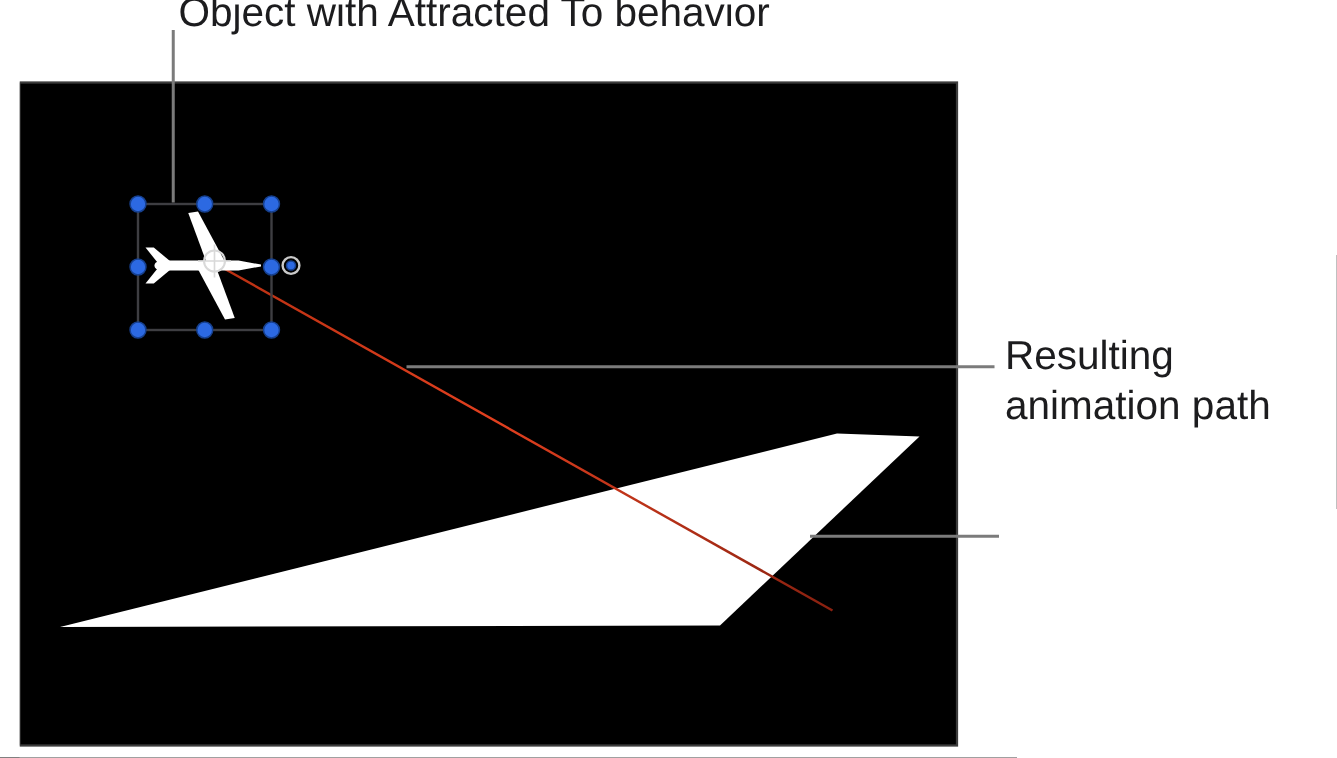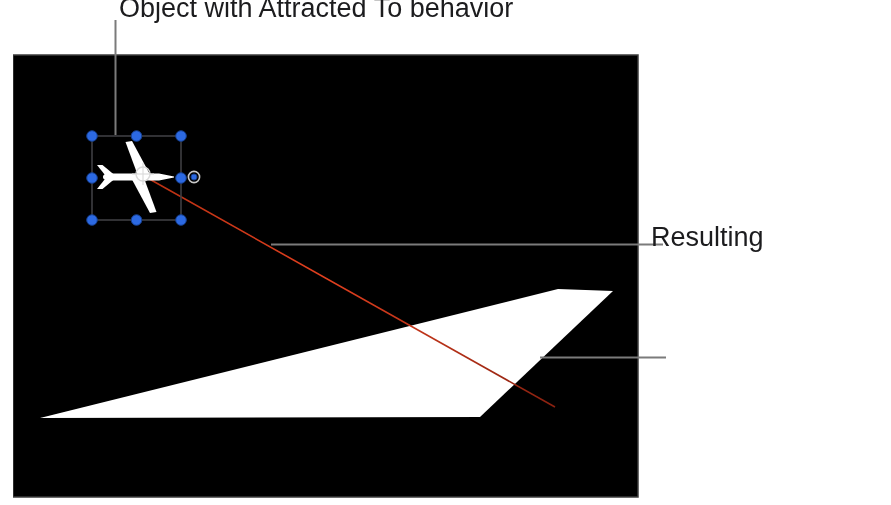--- a/index.html
+++ b/index.html
@@ -122,18 +122,19 @@
       <circle class="handle" cx="181" cy="177" r="3"></circle>
     </g>
 
     <line class="leader" x1="102.5" y1="20" x2="102.5" y2="135"></line>
     <line class="leader" x1="258" y1="244.5" x2="650" y2="244.5"></line>
     <line class="leader" x1="527" y1="357.5" x2="653" y2="357.5"></line>
   </svg>
 
   <div class="label" style="left:106px; top:-8px;">Object with Attracted To behavior</div>
 
-  <div class="label" style="left:638px; top:221px;">
+  <div class="label" style="left:657px; top:221px;">
     <span class="line">Resulting</span>
+    <span class="line">animation path</span>
   </div>
 
 
 </div>
 
 </body></html>

